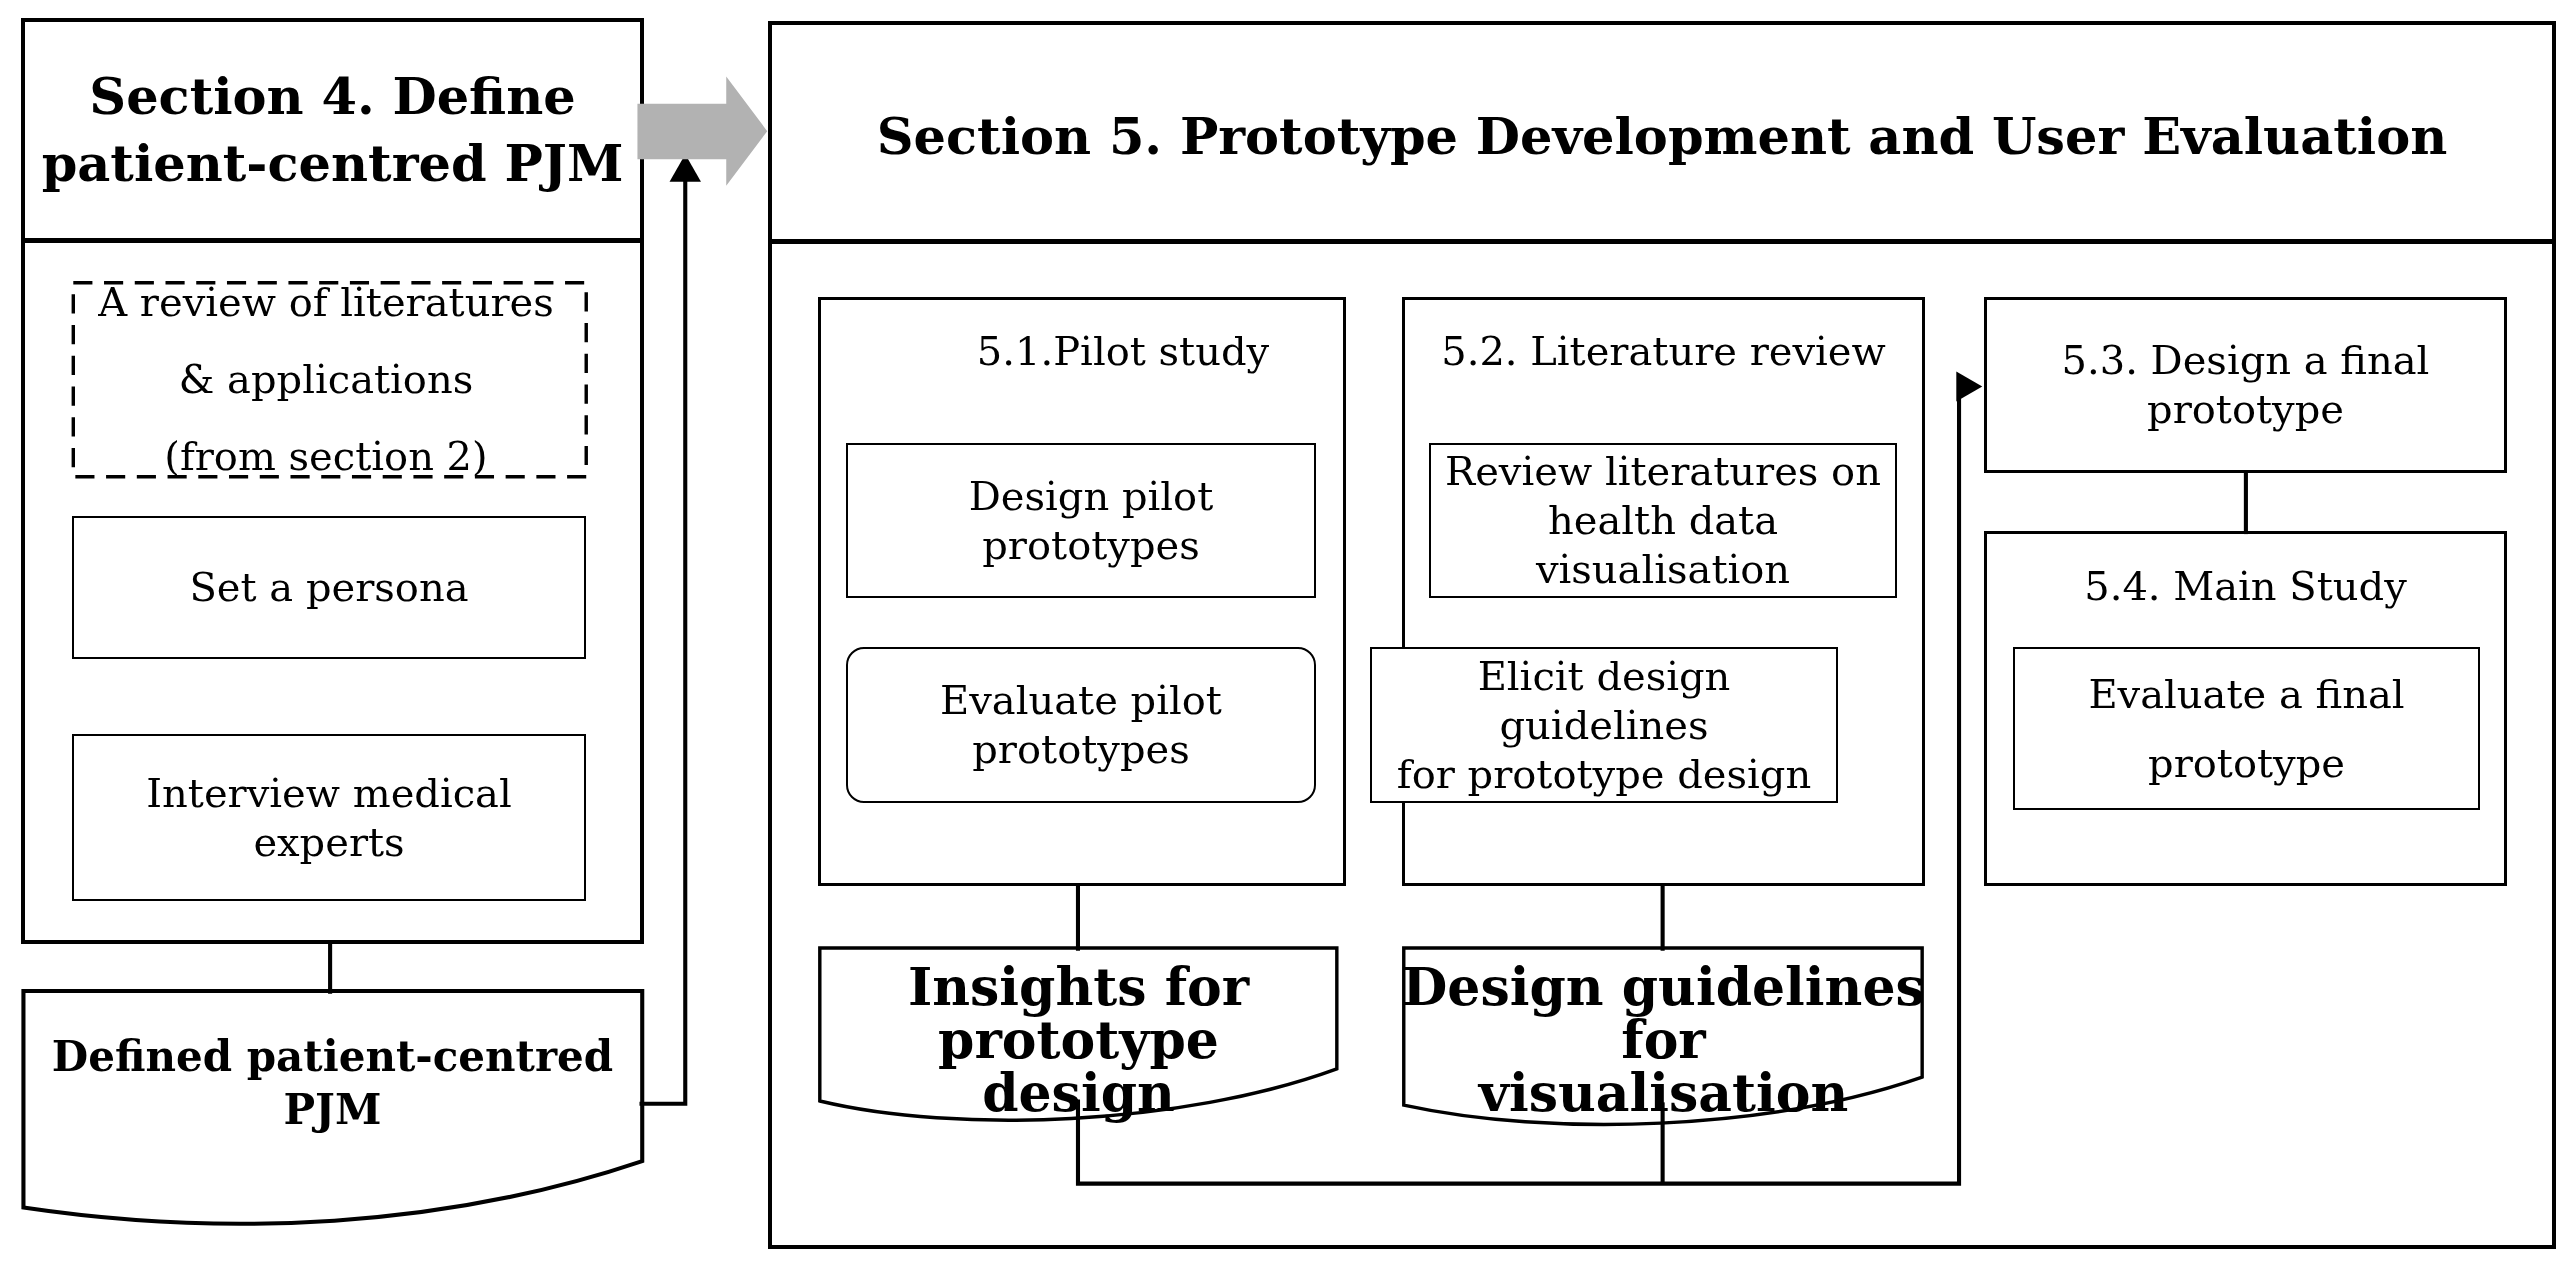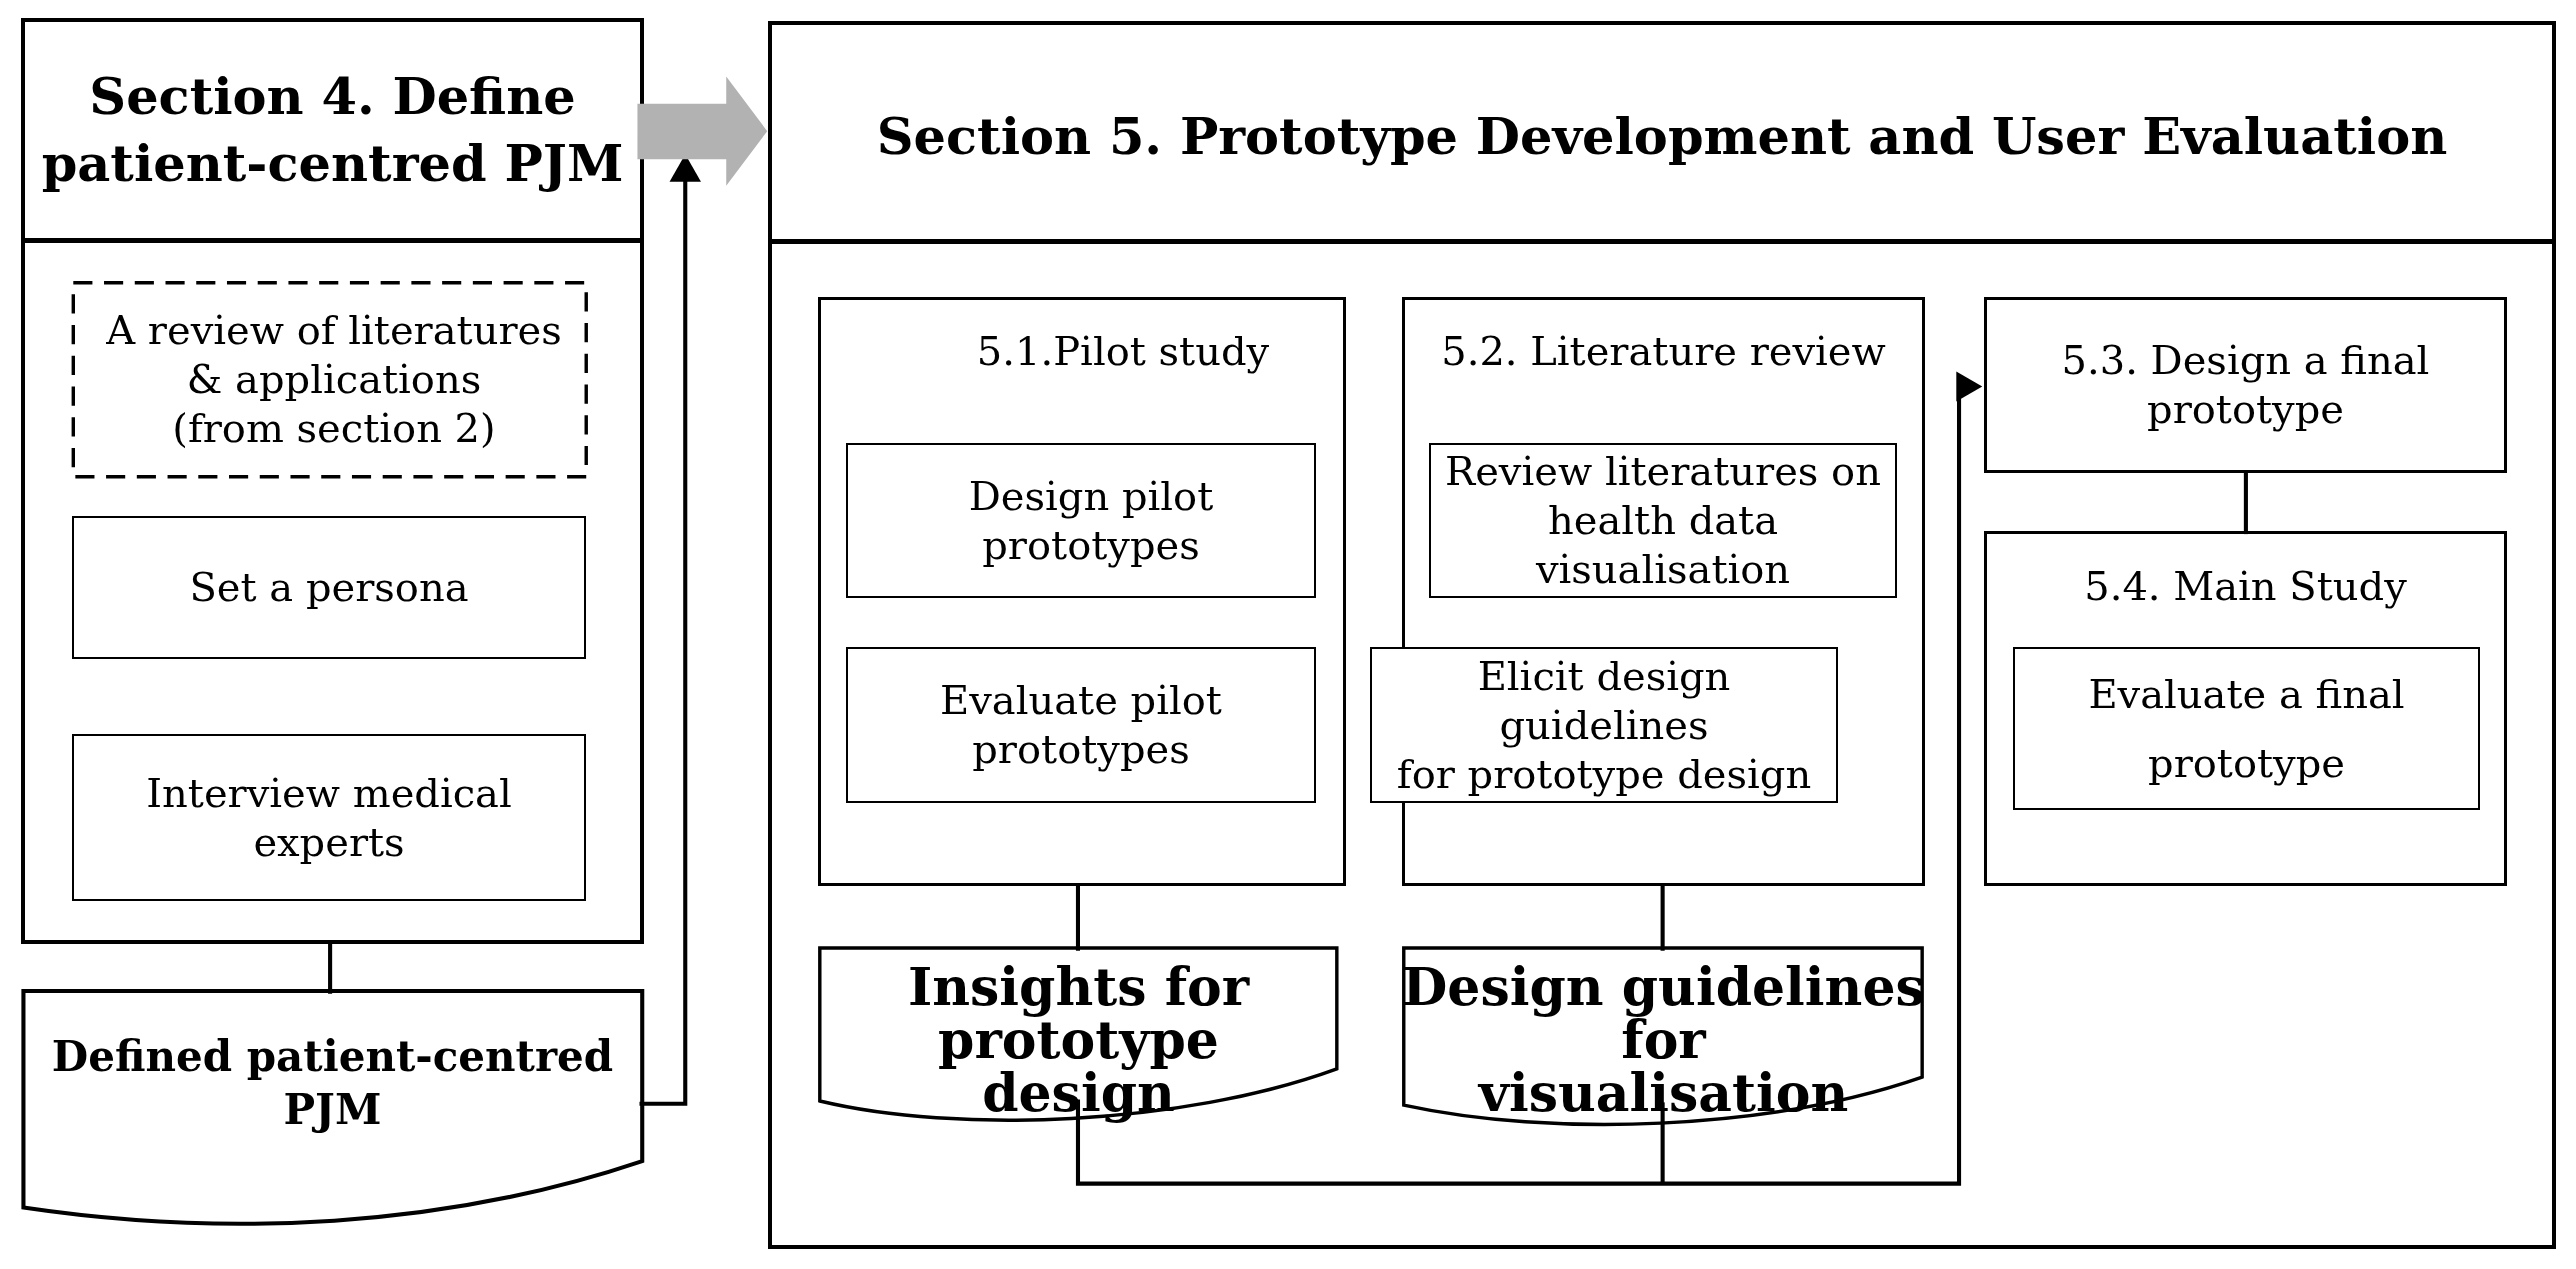--- a/index.html
+++ b/index.html
@@ -42,21 +42,21 @@
   </div>
 
   <div class="abs outline z1" style="left:768px;top:20.5px;width:1788px;height:1228px;"></div>
   <div class="abs divider z1" style="left:768px;top:239px;width:1788px;height:4.8px;"></div>
 
   <div class="abs subbox z1" style="left:818px;top:297px;width:528px;height:589px;"></div>
   <div class="abs innerbox box-text z1" style="left:846px;top:443px;width:470px;height:155px;padding-left:20px;">
     <span class="line">Design pilot</span>
     <span class="line">prototypes</span>
   </div>
-  <div class="abs innerbox box-text z1" style="left:846px;top:647px;width:470px;height:156px;">
+  <div class="abs innerbox box-text z1" style="left:846px;top:647px;width:470px;height:156px;border-radius:18px;">
     <span class="line">Evaluate pilot</span>
     <span class="line">prototypes</span>
   </div>
 
   <div class="abs subbox z1" style="left:1402px;top:297px;width:523px;height:589px;"></div>
   <div class="abs innerbox box-text z1" style="left:1429px;top:443px;width:468px;height:155px;">
     <span class="line">Review literatures on</span>
     <span class="line">health data</span>
     <span class="line">visualisation</span>
   </div>
@@ -102,21 +102,21 @@
     <polygon points="1003,226 980,266 1026,266" fill="#000000"></polygon>
 
     <polygon points="933,152 1063,152 1063,112 1123,192 1063,272 1063,233 933,233" fill="#b2b2b2"></polygon>
   </svg>
 
   <div class="abs panel-title z3" style="left:21px;top:27px;width:623px;height:205px;">
     <span class="line">Section 4. Define</span>
     <span class="line">patient-centred PJM</span>
   </div>
 
-  <div class="abs center-col box-text z3" style="left:76px;top:281px;width:516px;height:197px;">
+  <div class="abs center-col box-text z3" style="left:68px;top:281px;width:516px;height:197px;gap:28px;">
     <span class="line">A review of literatures</span>
     <span class="line">&amp; applications</span>
     <span class="line">(from section 2)</span>
   </div>
 
   <div class="abs center-col doc-text z3" style="left:21px;top:991px;width:623px;height:184px;font-size:42px;">
     <span class="line">Defined patient-centred PJM</span>
   </div>
 
   <div class="abs panel-title z3" style="left:768px;top:41px;width:1788px;height:191px;">

